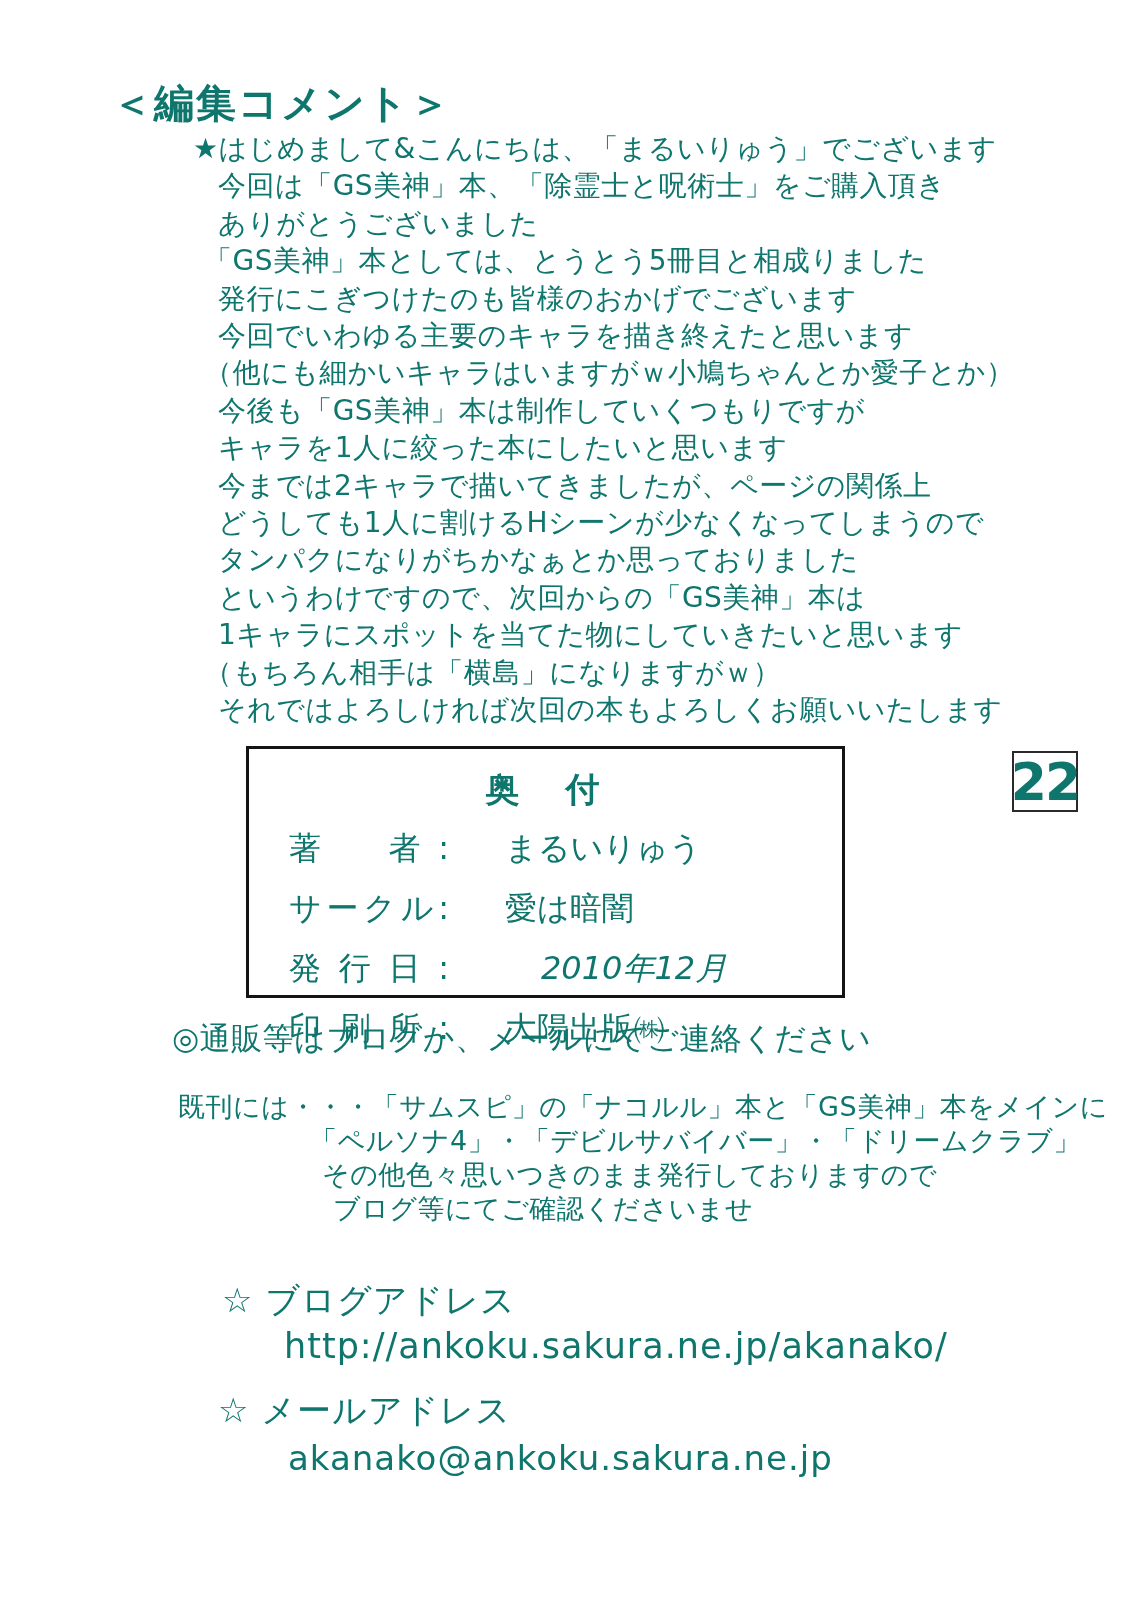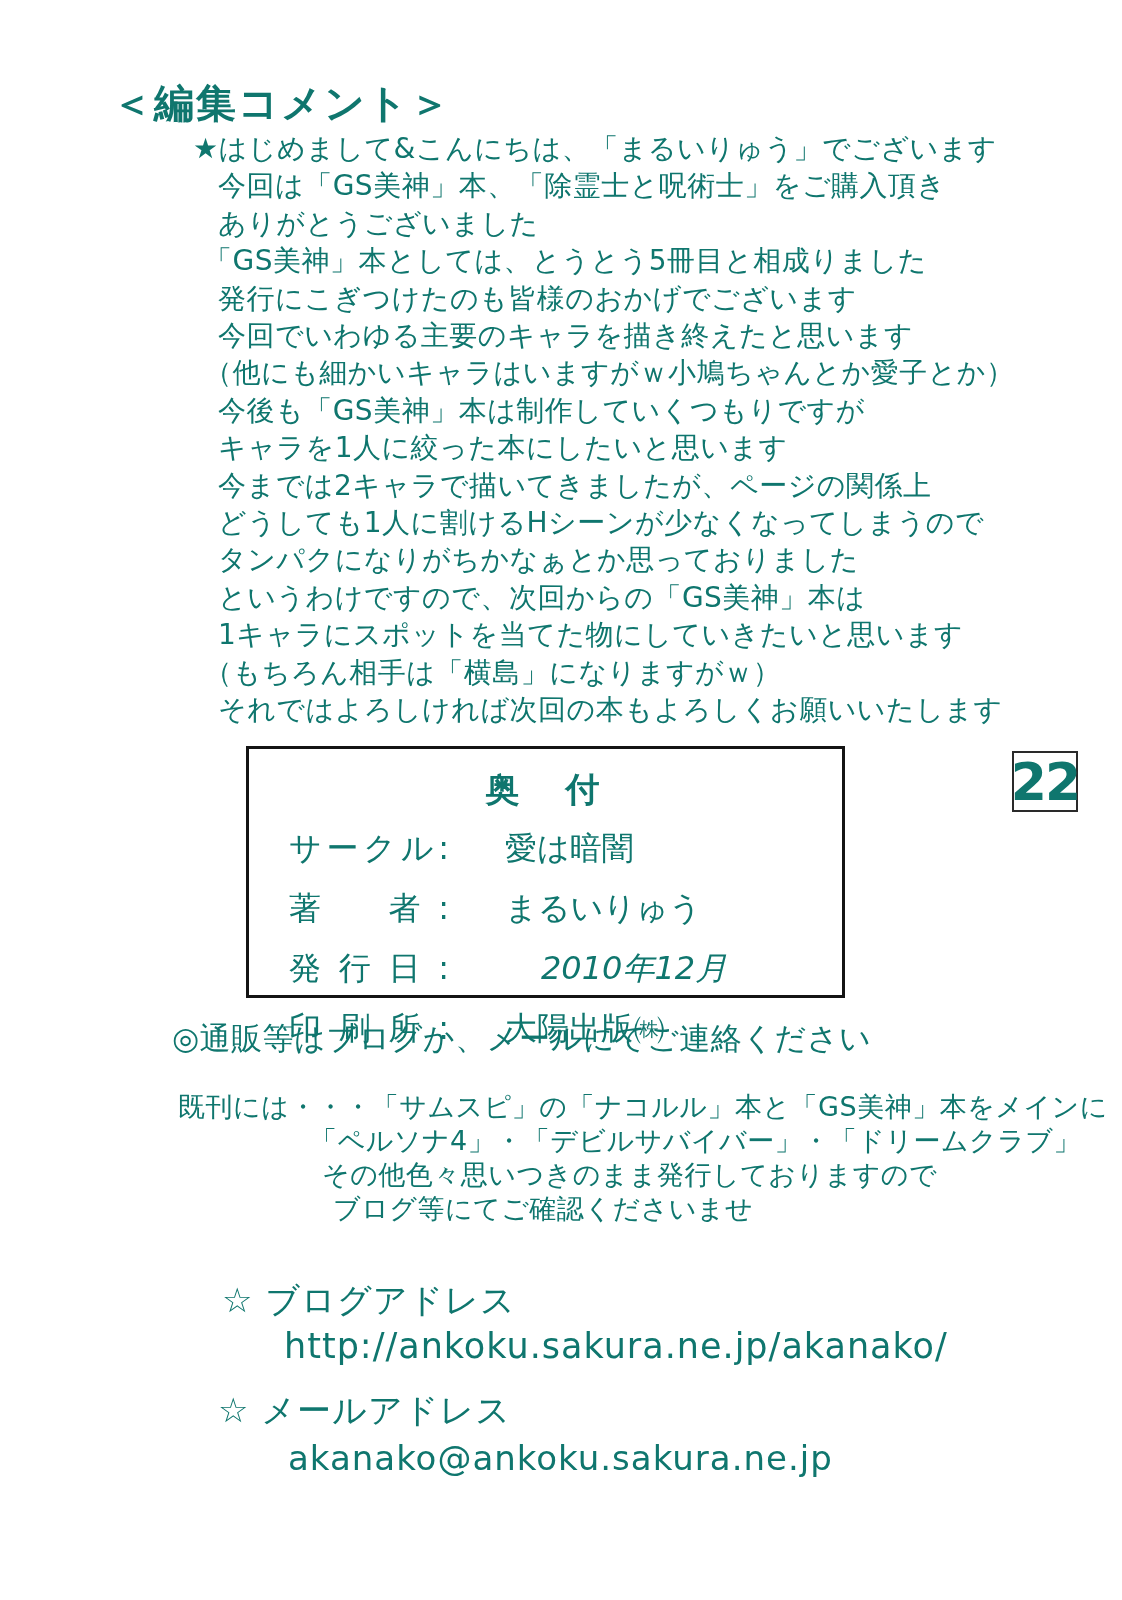--- a/index.html
+++ b/index.html
@@ -89,26 +89,26 @@
     <div class="line">というわけですので、次回からの「GS美神」本は</div>
     <div class="line">1キャラにスポットを当てた物にしていきたいと思います</div>
     <div class="line hang">（もちろん相手は「横島」になりますがｗ）</div>
     <div class="line">それではよろしければ次回の本もよろしくお願いいたします</div>
   </div>
 
   <div class="abs colophon">
     <div class="colo-title">奥　付</div>
     <div class="colo-rows">
       <div class="colo-row">
+        <span class="colo-label">著　者:</span>
+        <span class="colo-value">まるいりゅう</span>
+      </div>
+      <div class="colo-row">
         <span class="colo-label">サークル:</span>
         <span class="colo-value">愛は暗闇</span>
-      </div>
-      <div class="colo-row">
-        <span class="colo-label">著　者:</span>
-        <span class="colo-value">まるいりゅう</span>
       </div>
       <div class="colo-row pad">
         <span class="colo-label">発行日:</span>
         <span class="colo-value">2010年12月</span>
       </div>
       <div class="colo-row">
         <span class="colo-label">印刷所:</span>
         <span class="colo-value">大陽出版㈱</span>
       </div>
     </div>

